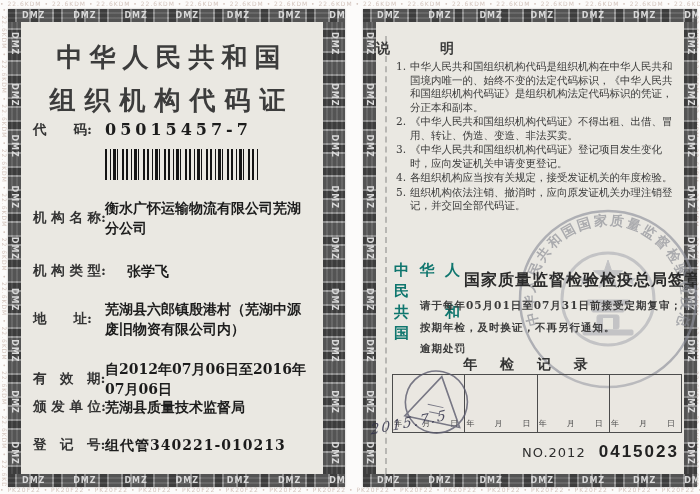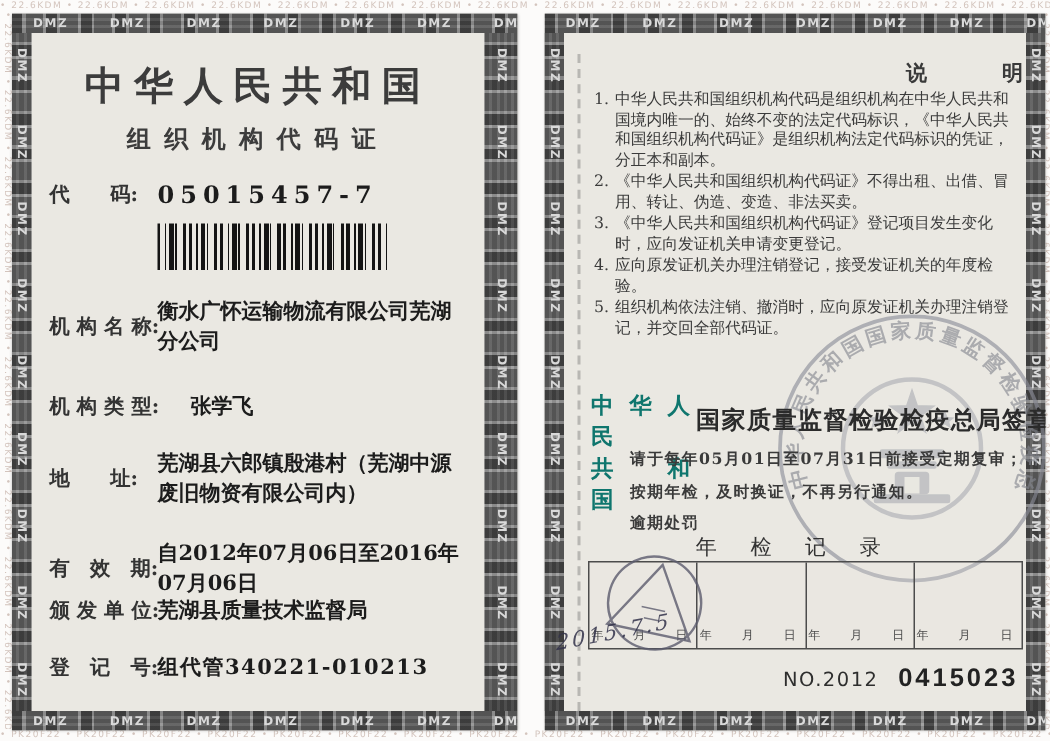--- a/index.html
+++ b/index.html
@@ -47,21 +47,21 @@
   .strip-left{left:0;width:13px;}
   .strip-right{right:0;width:13px;}
   .page-left .strip-right{width:22px;line-height:22px;}
 
   .inner{position:absolute;left:13px;top:13px;right:13px;bottom:13px;overflow:visible;}
   .page-left .inner{right:22px;}
 
   
   .cert-title{position:absolute;left:0;right:0;top:18px;text-align:center;color:#3c3c3c;}
   .cert-title .t1{font-size:26px;font-weight:600;letter-spacing:7px;}
-  .cert-title .t2{font-size:16px;font-weight:600;letter-spacing:9px;margin-top:8px;}
+  .cert-title .t2{font-size:26px;font-weight:600;letter-spacing:9px;margin-top:8px;}
 
   .row{position:absolute;left:12px;font-size:14px;display:flex;align-items:center;}
   .lbl{display:inline-block;width:72px;flex:0 0 72px;font-size:13.5px;font-weight:600;
        color:#333;white-space:nowrap;}
   .val{font-weight:700;color:#1c1c1c;line-height:20px;}
   .row-code{top:98px;}
   .row-code .val{font-size:16px;letter-spacing:4px;font-family:"DejaVu Serif",serif;}
   .barcode{position:absolute;left:84px;top:127px;width:153px;height:31px;
     background-image:repeating-linear-gradient(90deg,#141414 0 2px,transparent 2px 5px,#141414 5px 6px,transparent 6px 8px,#141414 8px 11px,transparent 11px 12px,#141414 12px 13px,transparent 13px 17px,#141414 17px 19px,transparent 19px 21px);
   }
@@ -72,36 +72,36 @@
   .row-issuer{top:375px;}
   .row-reg{top:413px;}
   .val-wrap{width:204px;}
   .type-extra{margin-left:22px;}
   .row-valid .val{letter-spacing:0;}
   .row-reg .val{letter-spacing:1px;}
 
   
   .fold-line{position:absolute;left:9px;top:14px;bottom:0;width:0;
     border-left:2px dashed rgba(70,70,70,.30);}
-  .notes-head{position:absolute;left:0;right:0;top:18px;text-align:right;
+  .notes-head{position:absolute;left:0;right:0;top:18px;text-align:left;
     font-size:14px;font-weight:700;letter-spacing:2px;color:#3a3a3a;}
   .notes{position:absolute;left:20px;top:38px;width:282px;margin:0;padding:0;list-style:none;}
   .note-item{display:flex;font-size:10.5px;line-height:13.5px;color:#3b3b3b;margin-bottom:1px;}
   .note-item .num{flex:0 0 14px;}
   .country{position:absolute;left:18px;top:238px;width:70px;text-align:justify;
     font-size:15px;font-weight:700;letter-spacing:4px;color:#0f766e;line-height:21px;}
   .authority{position:absolute;left:88px;top:248px;font-size:16px;font-weight:700;
     letter-spacing:1px;color:#2b2b2b;z-index:3;white-space:nowrap;}
   .notice{position:absolute;left:28px;z-index:3;font-size:10.5px;font-weight:700;
     color:#3a3a3a;letter-spacing:1px;white-space:nowrap;margin-left:16px;}
   .notice-1{top:277px;}
   .notice-2{top:299px;}
   .notice-3{top:320px;}
   .annual-head{position:absolute;left:0;right:0;top:334px;text-align:center;
-    font-size:14px;font-weight:400;letter-spacing:9px;color:#333;z-index:3;}
+    font-size:14px;font-weight:700;letter-spacing:9px;color:#333;z-index:3;}
   .yjr-table{position:absolute;left:16px;top:352px;width:288px;height:57px;
     display:flex;border:1.5px solid #4c4c4c;z-index:2;background:rgba(234,232,226,.2);}
   .yjr-cell{flex:1;border-right:1.5px solid #4c4c4c;position:relative;}
   .yjr-cell:last-child{border-right:none;}
   .yjr-cell .ymd{position:absolute;left:0;right:0;bottom:3px;text-align:right;
     font-size:8px;letter-spacing:6px;color:#4a4a4a;}
   .big-stamp{position:absolute;left:137px;top:182px;width:190px;height:190px;z-index:2;opacity:.62;}
   .insp-stamp{position:absolute;left:14px;top:336px;width:92px;height:92px;z-index:4;opacity:.8;}
   .hand-date{position:absolute;left:-6px;top:392px;z-index:5;
     font-style:italic;font-size:14px;color:#32324a;transform:rotate(-11deg) skewX(-10deg);
@@ -189,21 +189,21 @@
       <li class="note-item">
         <span class="num">2.</span>
         <span class="txt">《中华人民共和国组织机构代码证》不得出租、出借、冒用、转让、伪造、变造、非法买卖。</span>
       </li>
       <li class="note-item">
         <span class="num">3.</span>
         <span class="txt">《中华人民共和国组织机构代码证》登记项目发生变化时，应向发证机关申请变更登记。</span>
       </li>
       <li class="note-item">
         <span class="num">4.</span>
-        <span class="txt">应向原发证机关办理注销登记，接受发证机关的年度检验。</span>
+        <span class="txt">各组织机构应当按有关规定，接受发证机关的年度检验。</span>
       </li>
       <li class="note-item">
         <span class="num">5.</span>
         <span class="txt">组织机构依法注销、撤消时，应向原发证机关办理注销登记，并交回全部代码证。</span>
       </li>
     </ul>
 
     <svg class="big-stamp" viewBox="0 0 190 190">
       <defs>
         <path id="sealArc" d="M25.5,120.3 A74,74 0 1 1 164.5,120.3" fill="none"></path>

